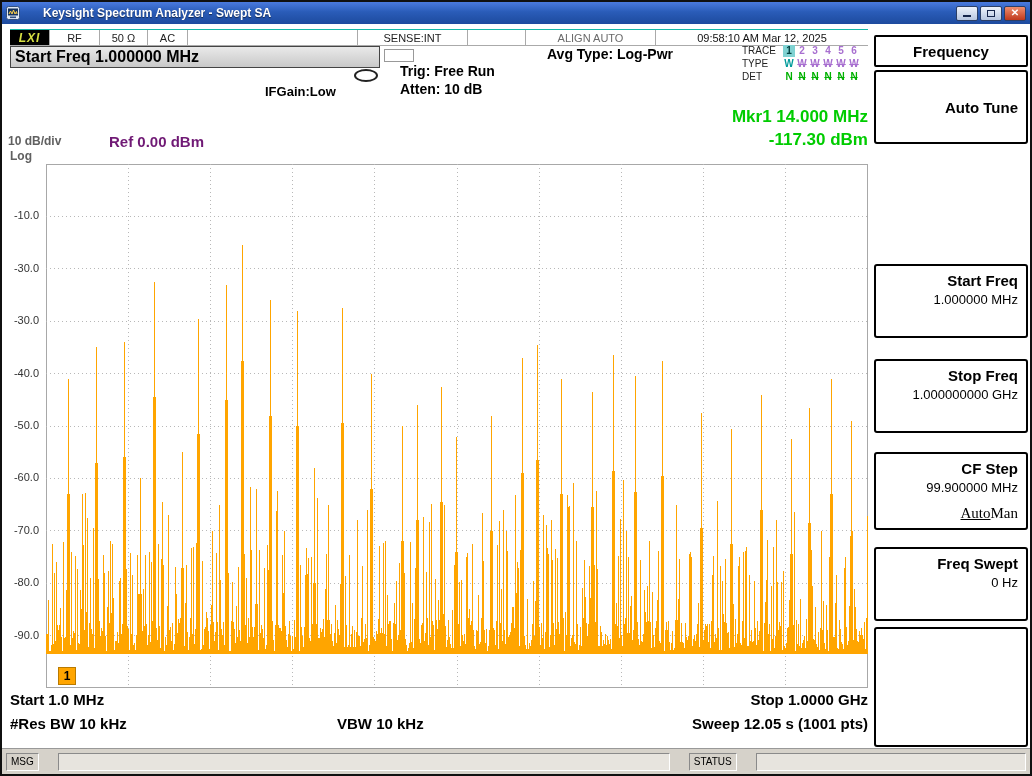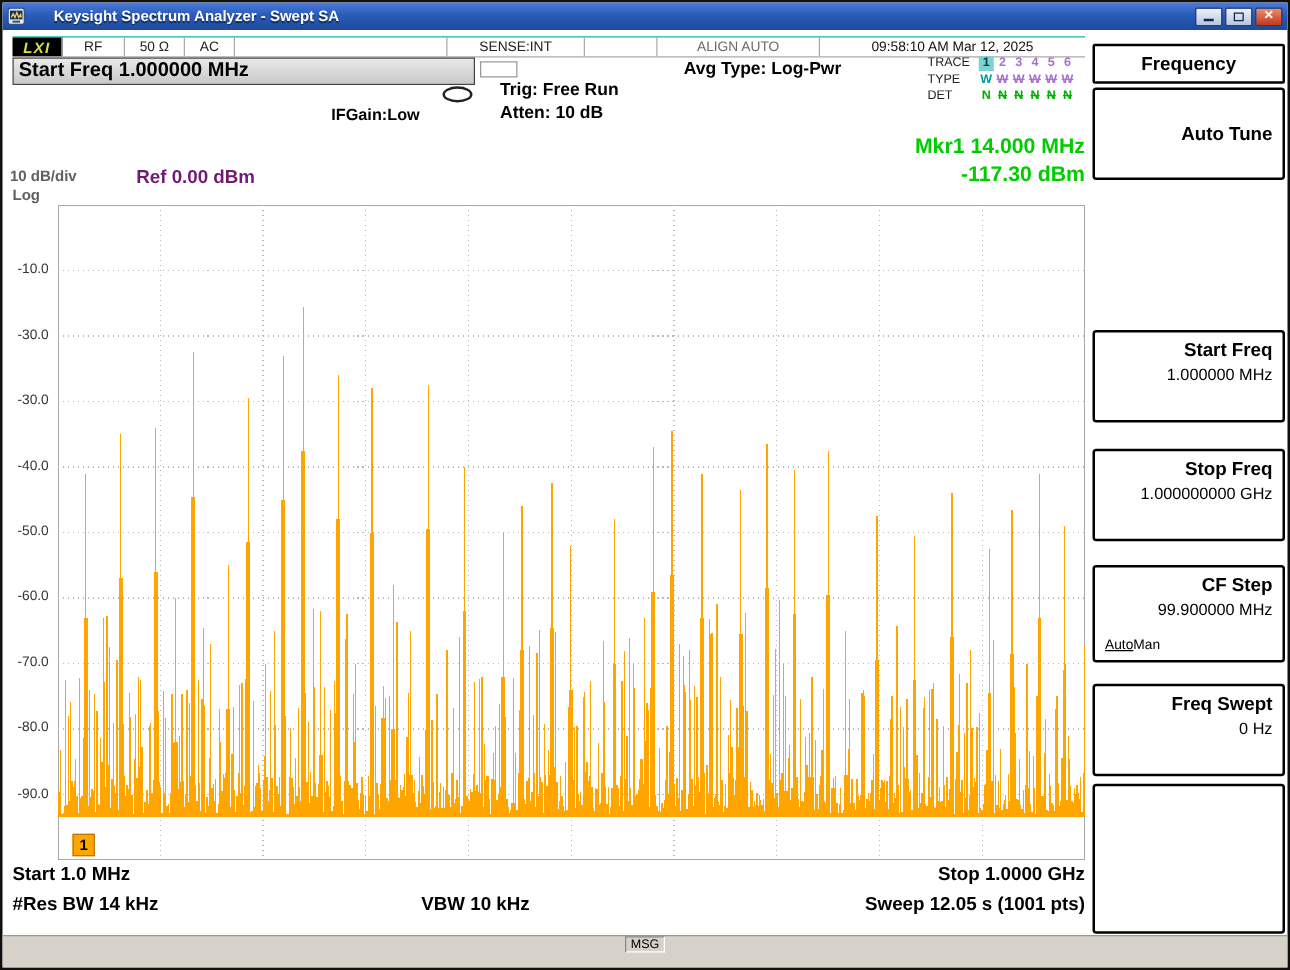--- a/index.html
+++ b/index.html
@@ -115,35 +115,35 @@
     display:flex; align-items:center; justify-content:center;
     font-size:15px; font-weight:bold;
   }
   .menubtn {
     position:absolute; left:0; right:0; border:2px solid #000; border-radius:3px;
     background:#fff; padding:6px 8px; display:flex; flex-direction:column; cursor:default;
   }
   .menubtn .blabel { font-size:15px; font-weight:bold; text-align:right; white-space:nowrap; }
   .menubtn .bvalue { font-size:13px; text-align:right; margin-top:3px; white-space:nowrap; }
   .menubtn.center-label { justify-content:center; }
-  .togglerow { display:flex; justify-content:flex-start; margin-top:auto; font-size:11px; }
+  .togglerow { display:flex; justify-content:flex-end; margin-top:auto; font-size:15px;font-family:Liberation Serif, serif; }
   .togglerow .sel { text-decoration:underline; }
   .m-autotune { top:35px;  height:74px; }
   .m-center   { top:135px; height:74px; }
   .m-start    { top:229px; height:74px; }
   .m-stop     { top:324px; height:74px; }
   .m-cfstep   { top:417px; height:78px; }
   .m-offset   { top:512px; height:74px; }
   .m-empty    { top:592px; height:120px; }
 
   
   .footer {
     position:absolute; left:0; right:0; bottom:0; height:26px;
     background:#d6d2ca; border-top:1px solid #999;
-    display:flex; align-items:center; padding:0 4px; gap:19px; font-size:10px;flex-direction:column;
+    display:flex; align-items:center; padding:0 4px; gap:19px; font-size:10px;
   }
   .fbox {
     height:18px; display:flex; align-items:center; justify-content:center;
     border:1px solid; border-color:#8a8a8a #fff #fff #8a8a8a;
     background:#d6d2ca; padding:0 4px;
   }
   .ffield {
     height:18px; background:#e7e4de;
     border:1px solid; border-color:#8a8a8a #fff #fff #8a8a8a;
   }
@@ -258,21 +258,21 @@
     <svg id="trace-svg" viewBox="0 0 822 524" preserveAspectRatio="none" shape-rendering="crispEdges">
       <rect x="0.5" y="0.5" width="821" height="523" fill="none" stroke="#a8a8a8"></rect>
       <path id="grid-path" fill="none" stroke="#b8b8b8" stroke-width="1" stroke-dasharray="1 3" d="M82.2 0 V524 M164.4 0 V524 M246.6 0 V524 M328.8 0 V524 M411.0 0 V524 M493.2 0 V524 M575.4 0 V524 M657.6 0 V524 M739.8 0 V524 M0 52.4 H822 M0 104.8 H822 M0 157.2 H822 M0 209.6 H822 M0 262.0 H822 M0 314.4 H822 M0 366.8 H822 M0 419.2 H822 M0 471.6 H822 "></path>
       <path id="trace-path" fill="none" stroke-width="1" d="M0.5 489.9 V469.9 M1.5 489.9 V469.7 M2.5 489.9 V436.1 M3.5 489.9 V486.9 M4.5 489.9 V486.5 M5.5 489.9 V480.9 M6.5 489.9 V379.7 M7.5 489.9 V480.0 M8.5 489.9 V408.7 M9.5 489.9 V476.8 M10.5 489.9 V397.7 M11.5 489.9 V460.5 M12.5 489.9 V465.6 M13.5 489.9 V461.1 M14.5 489.9 V443.5 M15.5 489.9 V473.1 M16.5 489.9 V486.7 M17.5 489.9 V378.1 M18.5 489.9 V474.0 M19.5 489.9 V472.8 M20.5 489.9 V426.1 M21.5 489.9 V330.1 M22.5 489.9 V214.8 M23.5 489.9 V330.1 M24.5 489.9 V480.5 M25.5 489.9 V387.9 M26.5 489.9 V473.9 M27.5 489.9 V467.1 M28.5 489.9 V468.9 M29.5 489.9 V391.5 M30.5 489.9 V485.9 M31.5 489.9 V404.9 M32.5 489.9 V479.2 M33.5 489.9 V480.0 M34.5 489.9 V426.3 M35.5 489.9 V445.4 M36.5 489.9 V330.1 M37.5 489.9 V381.4 M38.5 489.9 V465.9 M39.5 489.9 V328.5 M40.5 489.9 V448.0 M41.5 489.9 V353.8 M42.5 489.9 V482.7 M43.5 489.9 V458.9 M44.5 489.9 V414.3 M45.5 489.9 V464.9 M46.5 489.9 V470.0 M47.5 489.9 V364.3 M48.5 489.9 V483.6 M49.5 489.9 V298.7 M50.5 489.9 V183.4 M51.5 489.9 V298.7 M52.5 489.9 V415.3 M53.5 489.9 V457.0 M54.5 489.9 V472.4 M55.5 489.9 V464.1 M56.5 489.9 V467.3 M57.5 489.9 V390.6 M58.5 489.9 V409.3 M59.5 489.9 V471.6 M60.5 489.9 V487.3 M61.5 489.9 V443.4 M62.5 489.9 V406.9 M63.5 489.9 V458.5 M64.5 489.9 V377.3 M65.5 489.9 V449.4 M66.5 489.9 V380.1 M67.5 489.9 V433.8 M68.5 489.9 V486.0 M69.5 489.9 V477.3 M70.5 489.9 V477.2 M71.5 489.9 V467.6 M72.5 489.9 V478.8 M73.5 489.9 V416.6 M74.5 489.9 V414.1 M75.5 489.9 V470.4 M76.5 489.9 V460.3 M77.5 489.9 V293.4 M78.5 489.9 V178.2 M79.5 489.9 V293.4 M80.5 489.9 V405.0 M81.5 489.9 V461.8 M82.5 489.9 V465.4 M83.5 489.9 V486.2 M84.5 489.9 V388.6 M85.5 489.9 V470.3 M86.5 489.9 V410.6 M87.5 489.9 V481.0 M88.5 489.9 V479.1 M89.5 489.9 V486.1 M90.5 489.9 V470.6 M91.5 489.9 V391.3 M92.5 489.9 V430.2 M93.5 489.9 V429.7 M94.5 489.9 V314.4 M95.5 489.9 V429.7 M96.5 489.9 V467.4 M97.5 489.9 V424.5 M98.5 489.9 V461.9 M99.5 489.9 V391.4 M100.5 489.9 V460.4 M101.5 489.9 V481.3 M102.5 489.9 V471.0 M103.5 489.9 V387.7 M104.5 489.9 V477.7 M105.5 489.9 V398.0 M106.5 489.9 V456.8 M107.5 489.9 V233.2 M108.5 489.9 V117.9 M109.5 489.9 V233.2 M110.5 489.9 V463.9 M111.5 489.9 V476.4 M112.5 489.9 V380.2 M113.5 489.9 V462.3 M114.5 489.9 V484.4 M115.5 489.9 V395.0 M116.5 489.9 V338.3 M117.5 489.9 V400.5 M118.5 489.9 V486.5 M119.5 489.9 V473.2 M120.5 489.9 V480.5 M121.5 489.9 V442.0 M122.5 489.9 V351.1 M123.5 489.9 V466.4 M124.5 489.9 V463.2 M125.5 489.9 V476.7 M126.5 489.9 V459.3 M127.5 489.9 V486.2 M128.5 489.9 V479.5 M129.5 489.9 V403.3 M130.5 489.9 V429.8 M131.5 489.9 V469.1 M132.5 489.9 V455.0 M133.5 489.9 V458.5 M134.5 489.9 V454.3 M135.5 489.9 V403.5 M136.5 489.9 V288.2 M137.5 489.9 V403.5 M138.5 489.9 V481.5 M139.5 489.9 V439.3 M140.5 489.9 V401.3 M141.5 489.9 V467.8 M142.5 489.9 V485.7 M143.5 489.9 V473.1 M144.5 489.9 V454.4 M145.5 489.9 V383.7 M146.5 489.9 V470.0 M147.5 489.9 V382.7 M148.5 489.9 V480.2 M149.5 489.9 V464.8 M150.5 489.9 V379.3 M151.5 489.9 V269.9 M152.5 489.9 V154.6 M153.5 489.9 V269.9 M154.5 489.9 V485.5 M155.5 489.9 V485.1 M156.5 489.9 V396.5 M157.5 489.9 V481.2 M158.5 489.9 V464.9 M159.5 489.9 V462.5 M160.5 489.9 V448.3 M161.5 489.9 V454.2 M162.5 489.9 V466.7 M163.5 489.9 V485.1 M164.5 489.9 V461.1 M165.5 489.9 V441.1 M166.5 489.9 V366.8 M167.5 489.9 V457.6 M168.5 489.9 V476.8 M169.5 489.9 V467.7 M170.5 489.9 V389.1 M171.5 489.9 V458.3 M172.5 489.9 V485.7 M173.5 489.9 V340.9 M174.5 489.9 V416.1 M175.5 489.9 V464.9 M176.5 489.9 V471.3 M177.5 489.9 V457.5 M178.5 489.9 V480.6 M179.5 489.9 V235.8 M180.5 489.9 V120.5 M181.5 489.9 V235.8 M182.5 489.9 V408.6 M183.5 489.9 V487.3 M184.5 489.9 V487.3 M185.5 489.9 V457.3 M186.5 489.9 V418.0 M187.5 489.9 V458.1 M188.5 489.9 V465.2 M189.5 489.9 V479.2 M190.5 489.9 V442.2 M191.5 489.9 V473.0 M192.5 489.9 V402.6 M193.5 489.9 V465.6 M194.5 489.9 V476.6 M195.5 489.9 V196.5 M196.5 489.9 V81.2 M197.5 489.9 V196.5 M198.5 489.9 V390.2 M199.5 489.9 V461.4 M200.5 489.9 V413.5 M201.5 489.9 V478.7 M202.5 489.9 V453.5 M203.5 489.9 V472.5 M204.5 489.9 V323.4 M205.5 489.9 V385.9 M206.5 489.9 V462.6 M207.5 489.9 V473.4 M208.5 489.9 V463.0 M209.5 489.9 V440.2 M210.5 489.9 V324.9 M211.5 489.9 V440.2 M212.5 489.9 V485.7 M213.5 489.9 V385.6 M214.5 489.9 V469.4 M215.5 489.9 V460.5 M216.5 489.9 V464.9 M217.5 489.9 V473.9 M218.5 489.9 V404.1 M219.5 489.9 V484.5 M220.5 489.9 V480.5 M221.5 489.9 V380.8 M222.5 489.9 V406.4 M223.5 489.9 V251.5 M224.5 489.9 V136.2 M225.5 489.9 V251.5 M226.5 489.9 V456.7 M227.5 489.9 V476.4 M228.5 489.9 V486.8 M229.5 489.9 V460.8 M230.5 489.9 V347.0 M231.5 489.9 V327.1 M232.5 489.9 V461.0 M233.5 489.9 V464.3 M234.5 489.9 V464.0 M235.5 489.9 V466.6 M236.5 489.9 V391.2 M237.5 489.9 V429.2 M238.5 489.9 V366.8 M239.5 489.9 V462.3 M240.5 489.9 V475.9 M241.5 489.9 V483.4 M242.5 489.9 V470.0 M243.5 489.9 V457.2 M244.5 489.9 V472.1 M245.5 489.9 V486.8 M246.5 489.9 V471.8 M247.5 489.9 V484.8 M248.5 489.9 V456.4 M249.5 489.9 V472.7 M250.5 489.9 V262.0 M251.5 489.9 V146.7 M252.5 489.9 V262.0 M253.5 489.9 V487.0 M254.5 489.9 V400.7 M255.5 489.9 V462.7 M256.5 489.9 V471.8 M257.5 489.9 V483.0 M258.5 489.9 V463.2 M259.5 489.9 V410.6 M260.5 489.9 V384.4 M261.5 489.9 V410.0 M262.5 489.9 V394.0 M263.5 489.9 V474.2 M264.5 489.9 V476.7 M265.5 489.9 V392.7 M266.5 489.9 V459.6 M267.5 489.9 V419.2 M268.5 489.9 V303.9 M269.5 489.9 V419.2 M270.5 489.9 V460.0 M271.5 489.9 V333.7 M272.5 489.9 V473.8 M273.5 489.9 V474.1 M274.5 489.9 V463.6 M275.5 489.9 V468.3 M276.5 489.9 V465.2 M277.5 489.9 V454.8 M278.5 489.9 V472.9 M279.5 489.9 V425.3 M280.5 489.9 V390.3 M281.5 489.9 V455.9 M282.5 489.9 V340.6 M283.5 489.9 V455.9 M284.5 489.9 V470.0 M285.5 489.9 V460.0 M286.5 489.9 V477.3 M287.5 489.9 V481.7 M288.5 489.9 V469.0 M289.5 489.9 V441.3 M290.5 489.9 V478.7 M291.5 489.9 V456.1 M292.5 489.9 V464.8 M293.5 489.9 V471.0 M294.5 489.9 V419.7 M295.5 489.9 V259.4 M296.5 489.9 V144.1 M297.5 489.9 V259.4 M298.5 489.9 V482.9 M299.5 489.9 V411.6 M300.5 489.9 V461.3 M301.5 489.9 V482.6 M302.5 489.9 V480.7 M303.5 489.9 V390.9 M304.5 489.9 V482.7 M305.5 489.9 V469.8 M306.5 489.9 V462.4 M307.5 489.9 V482.7 M308.5 489.9 V465.6 M309.5 489.9 V482.5 M310.5 489.9 V467.6 M311.5 489.9 V356.3 M312.5 489.9 V471.6 M313.5 489.9 V471.6 M314.5 489.9 V481.5 M315.5 489.9 V454.2 M316.5 489.9 V402.4 M317.5 489.9 V478.2 M318.5 489.9 V475.3 M319.5 489.9 V459.6 M320.5 489.9 V473.8 M321.5 489.9 V345.8 M322.5 489.9 V486.6 M323.5 489.9 V480.6 M324.5 489.9 V324.9 M325.5 489.9 V209.6 M326.5 489.9 V324.9 M327.5 489.9 V473.1 M328.5 489.9 V475.0 M329.5 489.9 V476.5 M330.5 489.9 V466.9 M331.5 489.9 V469.9 M332.5 489.9 V454.9 M333.5 489.9 V381.9 M334.5 489.9 V468.6 M335.5 489.9 V464.0 M336.5 489.9 V469.4 M337.5 489.9 V379.1 M338.5 489.9 V470.1 M339.5 489.9 V377.3 M340.5 489.9 V481.9 M341.5 489.9 V431.1 M342.5 489.9 V460.0 M343.5 489.9 V456.5 M344.5 489.9 V456.9 M345.5 489.9 V475.2 M346.5 489.9 V487.2 M347.5 489.9 V459.4 M348.5 489.9 V438.5 M349.5 489.9 V460.3 M350.5 489.9 V416.8 M351.5 489.9 V476.2 M352.5 489.9 V471.4 M353.5 489.9 V399.3 M354.5 489.9 V465.6 M355.5 489.9 V377.3 M356.5 489.9 V262.0 M357.5 489.9 V377.3 M358.5 489.9 V409.3 M359.5 489.9 V475.1 M360.5 489.9 V481.2 M361.5 489.9 V486.6 M362.5 489.9 V483.6 M363.5 489.9 V478.5 M364.5 489.9 V378.2 M365.5 489.9 V478.3 M366.5 489.9 V438.5 M367.5 489.9 V483.7 M368.5 489.9 V454.7 M369.5 489.9 V404.3 M370.5 489.9 V356.3 M371.5 489.9 V241.0 M372.5 489.9 V356.3 M373.5 489.9 V475.2 M374.5 489.9 V479.1 M375.5 489.9 V460.9 M376.5 489.9 V458.6 M377.5 489.9 V352.9 M378.5 489.9 V476.8 M379.5 489.9 V469.2 M380.5 489.9 V407.6 M381.5 489.9 V454.3 M382.5 489.9 V481.3 M383.5 489.9 V358.1 M384.5 489.9 V472.8 M385.5 489.9 V339.8 M386.5 489.9 V457.4 M387.5 489.9 V461.2 M388.5 489.9 V486.0 M389.5 489.9 V414.8 M390.5 489.9 V455.6 M391.5 489.9 V465.0 M392.5 489.9 V435.8 M393.5 489.9 V455.6 M394.5 489.9 V338.0 M395.5 489.9 V222.7 M396.5 489.9 V338.0 M397.5 489.9 V449.5 M398.5 489.9 V341.2 M399.5 489.9 V461.7 M400.5 489.9 V483.1 M401.5 489.9 V476.4 M402.5 489.9 V456.4 M403.5 489.9 V472.6 M404.5 489.9 V480.4 M405.5 489.9 V484.4 M406.5 489.9 V445.7 M407.5 489.9 V484.2 M408.5 489.9 V401.2 M409.5 489.9 V387.8 M410.5 489.9 V272.5 M411.5 489.9 V387.8 M412.5 489.9 V459.6 M413.5 489.9 V417.8 M414.5 489.9 V482.2 M415.5 489.9 V416.4 M416.5 489.9 V471.3 M417.5 489.9 V476.6 M418.5 489.9 V469.5 M419.5 489.9 V480.2 M420.5 489.9 V393.4 M421.5 489.9 V389.3 M422.5 489.9 V453.6 M423.5 489.9 V445.4 M424.5 489.9 V460.8 M425.5 489.9 V456.6 M426.5 489.9 V380.4 M427.5 489.9 V465.5 M428.5 489.9 V482.2 M429.5 489.9 V484.5 M430.5 489.9 V466.0 M431.5 489.9 V467.0 M432.5 489.9 V430.7 M433.5 489.9 V479.8 M434.5 489.9 V478.0 M435.5 489.9 V454.4 M436.5 489.9 V349.0 M437.5 489.9 V397.3 M438.5 489.9 V465.6 M439.5 489.9 V479.0 M440.5 489.9 V465.3 M441.5 489.9 V487.2 M442.5 489.9 V481.6 M443.5 489.9 V466.3 M444.5 489.9 V366.8 M445.5 489.9 V251.5 M446.5 489.9 V366.8 M447.5 489.9 V463.7 M448.5 489.9 V466.4 M449.5 489.9 V481.0 M450.5 489.9 V457.0 M451.5 489.9 V380.8 M452.5 489.9 V485.1 M453.5 489.9 V356.8 M454.5 489.9 V459.4 M455.5 489.9 V425.1 M456.5 489.9 V476.6 M457.5 489.9 V346.1 M458.5 489.9 V466.3 M459.5 489.9 V480.1 M460.5 489.9 V366.8 M461.5 489.9 V386.5 M462.5 489.9 V472.5 M463.5 489.9 V471.3 M464.5 489.9 V467.8 M465.5 489.9 V459.4 M466.5 489.9 V443.4 M467.5 489.9 V442.8 M468.5 489.9 V463.5 M469.5 489.9 V330.5 M470.5 489.9 V429.0 M471.5 489.9 V398.1 M472.5 489.9 V404.1 M473.5 489.9 V481.9 M474.5 489.9 V386.3 M475.5 489.9 V309.2 M476.5 489.9 V193.9 M477.5 489.9 V309.2 M478.5 489.9 V471.8 M479.5 489.9 V480.5 M480.5 489.9 V484.9 M481.5 489.9 V434.6 M482.5 489.9 V485.4 M483.5 489.9 V478.5 M484.5 489.9 V482.2 M485.5 489.9 V476.3 M486.5 489.9 V459.9 M487.5 489.9 V416.8 M488.5 489.9 V471.5 M489.5 489.9 V437.4 M490.5 489.9 V296.1 M491.5 489.9 V180.8 M492.5 489.9 V296.1 M493.5 489.9 V463.0 M494.5 489.9 V481.1 M495.5 489.9 V458.7 M496.5 489.9 V474.4 M497.5 489.9 V351.3 M498.5 489.9 V484.7 M499.5 489.9 V467.6 M500.5 489.9 V360.8 M501.5 489.9 V383.9 M502.5 489.9 V389.9 M503.5 489.9 V483.2 M504.5 489.9 V471.2 M505.5 489.9 V356.3 M506.5 489.9 V396.3 M507.5 489.9 V459.0 M508.5 489.9 V480.6 M509.5 489.9 V385.1 M510.5 489.9 V464.9 M511.5 489.9 V393.6 M512.5 489.9 V457.5 M513.5 489.9 V469.5 M514.5 489.9 V330.1 M515.5 489.9 V214.8 M516.5 489.9 V330.1 M517.5 489.9 V454.1 M518.5 489.9 V487.2 M519.5 489.9 V447.9 M520.5 489.9 V470.7 M521.5 489.9 V330.8 M522.5 489.9 V342.8 M523.5 489.9 V342.2 M524.5 489.9 V481.9 M525.5 489.9 V474.1 M526.5 489.9 V470.9 M527.5 489.9 V319.1 M528.5 489.9 V477.9 M529.5 489.9 V480.3 M530.5 489.9 V377.3 M531.5 489.9 V460.0 M532.5 489.9 V485.6 M533.5 489.9 V480.8 M534.5 489.9 V463.3 M535.5 489.9 V482.1 M536.5 489.9 V423.8 M537.5 489.9 V454.0 M538.5 489.9 V396.2 M539.5 489.9 V433.2 M540.5 489.9 V458.5 M541.5 489.9 V472.2 M542.5 489.9 V460.0 M543.5 489.9 V402.1 M544.5 489.9 V433.5 M545.5 489.9 V343.2 M546.5 489.9 V227.9 M547.5 489.9 V343.2 M548.5 489.9 V401.0 M549.5 489.9 V457.5 M550.5 489.9 V326.6 M551.5 489.9 V404.9 M552.5 489.9 V481.5 M553.5 489.9 V481.9 M554.5 489.9 V461.6 M555.5 489.9 V467.8 M556.5 489.9 V481.6 M557.5 489.9 V476.4 M558.5 489.9 V479.8 M559.5 489.9 V470.0 M560.5 489.9 V480.7 M561.5 489.9 V471.6 M562.5 489.9 V475.9 M563.5 489.9 V479.6 M564.5 489.9 V475.0 M565.5 489.9 V485.0 M566.5 489.9 V306.5 M567.5 489.9 V191.3 M568.5 489.9 V306.5 M569.5 489.9 V460.1 M570.5 489.9 V439.1 M571.5 489.9 V462.0 M572.5 489.9 V391.8 M573.5 489.9 V474.3 M574.5 489.9 V355.2 M575.5 489.9 V470.5 M576.5 489.9 V481.5 M577.5 489.9 V316.0 M578.5 489.9 V460.0 M579.5 489.9 V454.3 M580.5 489.9 V366.8 M581.5 489.9 V469.0 M582.5 489.9 V392.7 M583.5 489.9 V468.9 M584.5 489.9 V442.2 M585.5 489.9 V432.1 M586.5 489.9 V475.9 M587.5 489.9 V466.2 M588.5 489.9 V327.5 M589.5 489.9 V212.2 M590.5 489.9 V327.5 M591.5 489.9 V457.5 M592.5 489.9 V474.8 M593.5 489.9 V481.4 M594.5 489.9 V395.5 M595.5 489.9 V476.7 M596.5 489.9 V477.7 M597.5 489.9 V469.7 M598.5 489.9 V425.8 M599.5 489.9 V448.3 M600.5 489.9 V457.8 M601.5 489.9 V422.1 M602.5 489.9 V457.3 M603.5 489.9 V377.3 M604.5 489.9 V457.6 M605.5 489.9 V484.3 M606.5 489.9 V428.1 M607.5 489.9 V471.4 M608.5 489.9 V482.8 M609.5 489.9 V464.3 M610.5 489.9 V456.6 M611.5 489.9 V436.2 M612.5 489.9 V386.8 M613.5 489.9 V477.1 M614.5 489.9 V478.6 M615.5 489.9 V311.8 M616.5 489.9 V196.5 M617.5 489.9 V311.8 M618.5 489.9 V486.7 M619.5 489.9 V466.4 M620.5 489.9 V458.0 M621.5 489.9 V466.1 M622.5 489.9 V457.0 M623.5 489.9 V478.4 M624.5 489.9 V486.0 M625.5 489.9 V479.2 M626.5 489.9 V466.6 M627.5 489.9 V486.4 M628.5 489.9 V484.0 M629.5 489.9 V455.9 M630.5 489.9 V340.6 M631.5 489.9 V455.9 M632.5 489.9 V435.1 M633.5 489.9 V395.0 M634.5 489.9 V478.4 M635.5 489.9 V458.9 M636.5 489.9 V478.1 M637.5 489.9 V478.5 M638.5 489.9 V484.0 M639.5 489.9 V459.2 M640.5 489.9 V473.0 M641.5 489.9 V476.3 M642.5 489.9 V471.7 M643.5 489.9 V390.1 M644.5 489.9 V387.9 M645.5 489.9 V393.0 M646.5 489.9 V482.0 M647.5 489.9 V475.0 M648.5 489.9 V470.6 M649.5 489.9 V477.0 M650.5 489.9 V470.4 M651.5 489.9 V459.8 M652.5 489.9 V438.9 M653.5 489.9 V482.8 M654.5 489.9 V364.2 M655.5 489.9 V248.9 M656.5 489.9 V364.2 M657.5 489.9 V475.9 M658.5 489.9 V466.0 M659.5 489.9 V459.8 M660.5 489.9 V461.9 M661.5 489.9 V460.2 M662.5 489.9 V477.6 M663.5 489.9 V460.4 M664.5 489.9 V483.5 M665.5 489.9 V457.1 M666.5 489.9 V411.4 M667.5 489.9 V392.4 M668.5 489.9 V478.0 M669.5 489.9 V470.0 M670.5 489.9 V474.3 M671.5 489.9 V337.0 M672.5 489.9 V464.3 M673.5 489.9 V486.4 M674.5 489.9 V401.7 M675.5 489.9 V485.9 M676.5 489.9 V417.3 M677.5 489.9 V449.8 M678.5 489.9 V458.2 M679.5 489.9 V395.0 M680.5 489.9 V458.9 M681.5 489.9 V469.2 M682.5 489.9 V467.6 M683.5 489.9 V484.1 M684.5 489.9 V379.9 M685.5 489.9 V264.6 M686.5 489.9 V379.9 M687.5 489.9 V440.0 M688.5 489.9 V482.6 M689.5 489.9 V454.5 M690.5 489.9 V478.5 M691.5 489.9 V470.3 M692.5 489.9 V402.3 M693.5 489.9 V393.4 M694.5 489.9 V479.0 M695.5 489.9 V480.7 M696.5 489.9 V457.4 M697.5 489.9 V387.8 M698.5 489.9 V473.7 M699.5 489.9 V387.4 M700.5 489.9 V382.5 M701.5 489.9 V481.6 M702.5 489.9 V482.2 M703.5 489.9 V411.1 M704.5 489.9 V477.0 M705.5 489.9 V465.6 M706.5 489.9 V477.7 M707.5 489.9 V477.1 M708.5 489.9 V416.8 M709.5 489.9 V463.6 M710.5 489.9 V481.2 M711.5 489.9 V457.4 M712.5 489.9 V476.2 M713.5 489.9 V467.4 M714.5 489.9 V345.8 M715.5 489.9 V230.6 M716.5 489.9 V345.8 M717.5 489.9 V487.0 M718.5 489.9 V458.8 M719.5 489.9 V437.5 M720.5 489.9 V415.8 M721.5 489.9 V375.5 M722.5 489.9 V469.7 M723.5 489.9 V460.2 M724.5 489.9 V486.5 M725.5 489.9 V422.2 M726.5 489.9 V474.7 M727.5 489.9 V382.6 M728.5 489.9 V484.2 M729.5 489.9 V471.6 M730.5 489.9 V356.3 M731.5 489.9 V418.2 M732.5 489.9 V465.8 M733.5 489.9 V458.1 M734.5 489.9 V461.7 M735.5 489.9 V417.7 M736.5 489.9 V486.4 M737.5 489.9 V406.6 M738.5 489.9 V482.3 M739.5 489.9 V483.7 M740.5 489.9 V479.4 M741.5 489.9 V464.2 M742.5 489.9 V463.2 M743.5 489.9 V436.1 M744.5 489.9 V390.4 M745.5 489.9 V275.1 M746.5 489.9 V390.4 M747.5 489.9 V460.9 M748.5 489.9 V347.9 M749.5 489.9 V486.6 M750.5 489.9 V455.8 M751.5 489.9 V480.0 M752.5 489.9 V460.4 M753.5 489.9 V482.1 M754.5 489.9 V435.4 M755.5 489.9 V484.2 M756.5 489.9 V479.2 M757.5 489.9 V475.6 M758.5 489.9 V471.6 M759.5 489.9 V483.5 M760.5 489.9 V455.3 M761.5 489.9 V476.5 M762.5 489.9 V358.9 M763.5 489.9 V243.7 M764.5 489.9 V358.9 M765.5 489.9 V385.9 M766.5 489.9 V422.0 M767.5 489.9 V475.2 M768.5 489.9 V475.9 M769.5 489.9 V443.3 M770.5 489.9 V479.9 M771.5 489.9 V483.3 M772.5 489.9 V468.0 M773.5 489.9 V486.4 M774.5 489.9 V463.8 M775.5 489.9 V366.8 M776.5 489.9 V466.1 M777.5 489.9 V436.9 M778.5 489.9 V478.8 M779.5 489.9 V485.3 M780.5 489.9 V440.9 M781.5 489.9 V466.0 M782.5 489.9 V487.1 M783.5 489.9 V392.7 M784.5 489.9 V330.1 M785.5 489.9 V214.8 M786.5 489.9 V330.1 M787.5 489.9 V472.8 M788.5 489.9 V472.6 M789.5 489.9 V438.7 M790.5 489.9 V411.4 M791.5 489.9 V483.6 M792.5 489.9 V485.1 M793.5 489.9 V455.5 M794.5 489.9 V465.0 M795.5 489.9 V478.2 M796.5 489.9 V479.8 M797.5 489.9 V485.1 M798.5 489.9 V403.5 M799.5 489.9 V393.0 M800.5 489.9 V462.5 M801.5 489.9 V480.7 M802.5 489.9 V477.1 M803.5 489.9 V442.3 M804.5 489.9 V372.0 M805.5 489.9 V256.8 M806.5 489.9 V367.0 M807.5 489.9 V476.1 M808.5 489.9 V424.8 M809.5 489.9 V442.9 M810.5 489.9 V464.6 M811.5 489.9 V477.1 M812.5 489.9 V478.2 M813.5 489.9 V466.6 M814.5 489.9 V471.4 M815.5 489.9 V464.0 M816.5 489.9 V470.5 M817.5 489.9 V475.4 M818.5 489.9 V457.6 M819.5 489.9 V485.4 M820.5 489.9 V454.3 M821.5 489.9 V352.3 " stroke="#ffa500"></path>
     </svg>
   </div>
   <div class="tracemarker" style="background: rgb(255, 165, 0);">1</div>
 
   <div class="annot a-start">Start 1.0 MHz</div>
   <div class="annot a-stop">Stop 1.0000 GHz</div>
-  <div class="annot a-rbw">#Res BW 14 kHz</div>
+  <div class="annot a-rbw">#Res BW 10 kHz</div>
   <div class="annot a-vbw">VBW 10 kHz</div>
   <div class="annot a-sweep">Sweep 12.05 s (1001 pts)</div>
 
   <div class="menupanel">
     <div class="menuheader">Frequency</div>
 
     <div class="menubtn m-autotune center-label">
       <span class="blabel">Auto Tune</span>
     </div>
 

